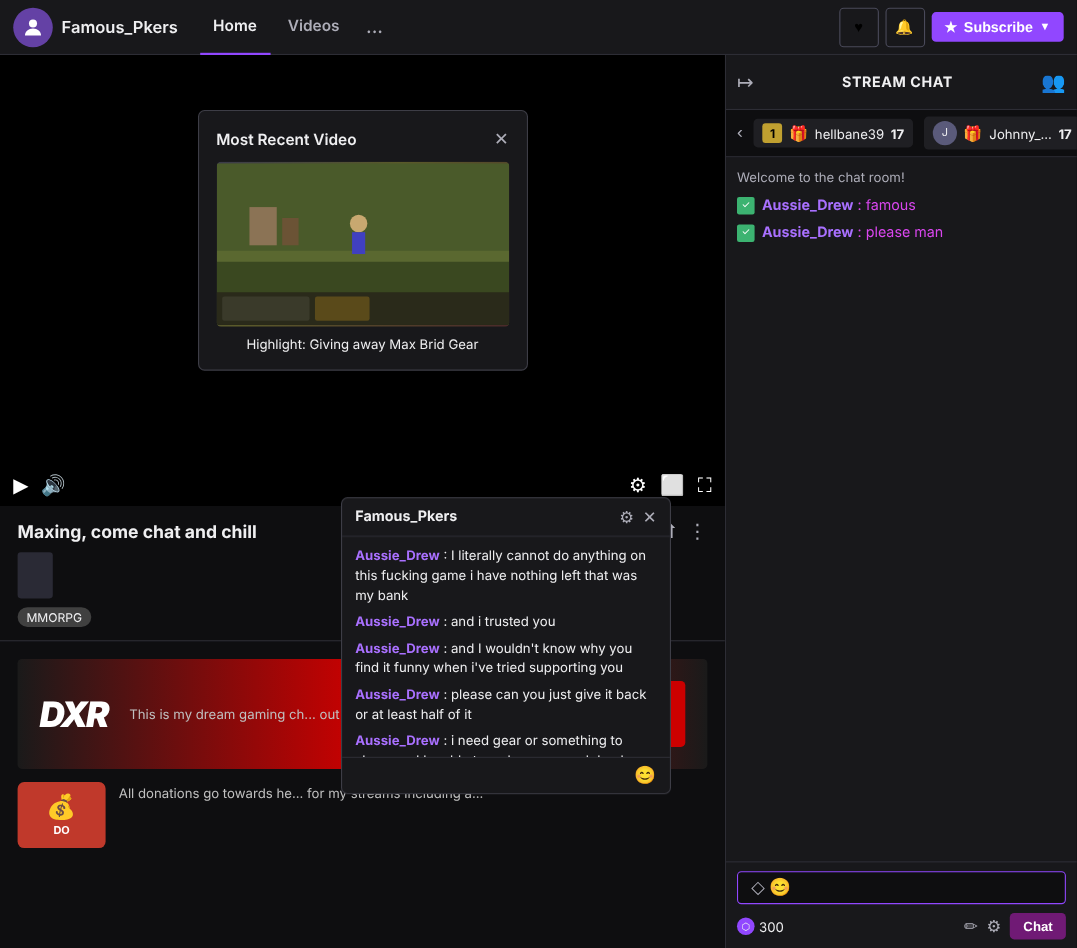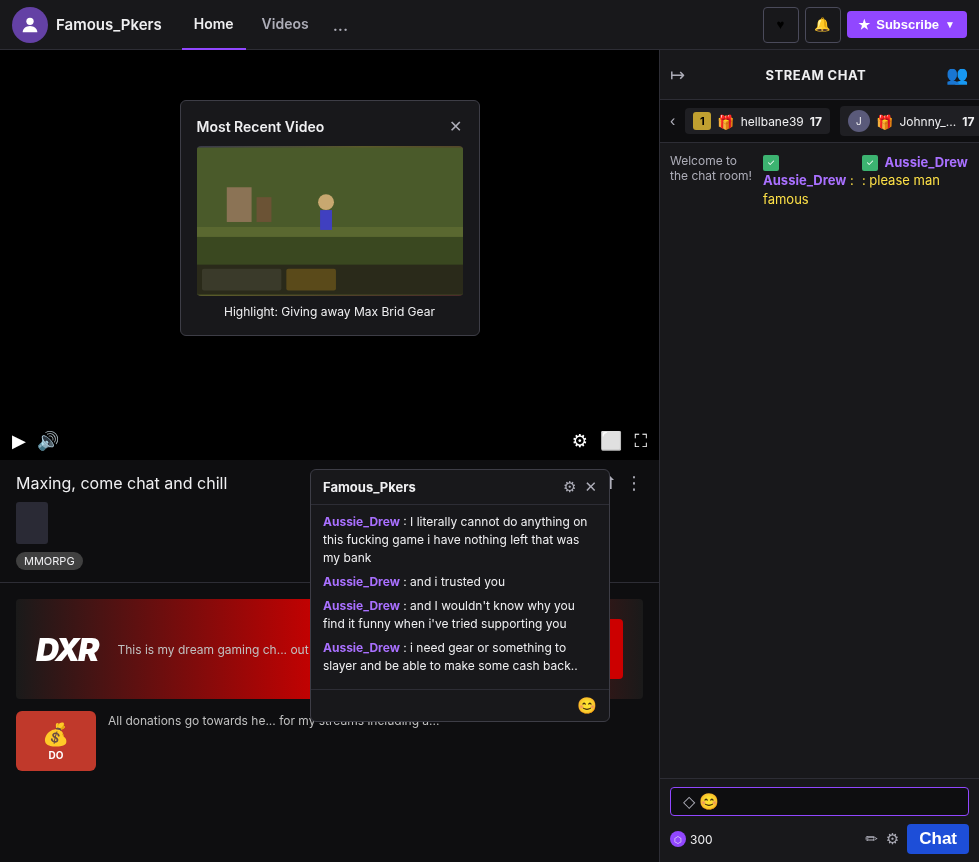--- a/index.html
+++ b/index.html
@@ -184,21 +184,21 @@
       background: #0e0e10;
     }
     .stream-title-row {
       display: flex;
       align-items: center;
       gap: 10px;
       margin-bottom: 8px;
     }
     .stream-title {
       font-size: 16px;
-      font-weight: 400;
+      font-weight: 700;
       color: #efeff1;
       flex: 1;
     }
     .view-count {
       display: flex; align-items: center; gap: 4px;
       font-size: 13px; color: #adadb8;
     }
     .eye-icon { font-size: 14px; }
     .stream-actions {
       display: flex; align-items: center; gap: 8px;
@@ -372,21 +372,21 @@
     .gift-nav-btn {
       background: none; border: none; color: #adadb8; font-size: 16px; cursor: pointer;
     }
 
     
     .chat-messages {
       flex: 1;
       padding: 10px;
       overflow-y: auto;
       display: flex;
-      flex-direction: row;
+      flex-direction: column;
       gap: 6px;
     }
     .chat-welcome {
       font-size: 12px;
       color: #adadb8;
       margin-bottom: 4px;
     }
     .chat-msg {
       font-size: 13px;
       line-height: 1.4;
@@ -397,21 +397,21 @@
       background: #3cb371;
       border-radius: 2px;
       margin-right: 3px;
       vertical-align: middle;
       font-size: 9px;
       text-align: center;
       line-height: 16px;
       color: white;
     }
     .chat-msg .chat-username { color: #a970ff; font-weight: 700; cursor: pointer; }
-    .chat-msg .chat-text { color: #fde047; }
+    .chat-msg .chat-text { color: #d946ef; }
 
     
     .chat-input-area {
       padding: 8px 10px;
       border-top: 1px solid #2d2d35;
     }
     .chat-input-wrap {
       display: flex;
       align-items: center;
       border: 1px solid #9147ff;
@@ -449,26 +449,26 @@
       display: flex; align-items: center; justify-content: center;
       font-size: 9px;
     }
     .chat-footer-icons {
       display: flex; align-items: center; gap: 8px;
     }
     .footer-icon-btn {
       background: none; border: none; color: #adadb8; font-size: 15px; cursor: pointer;
     }
     .chat-send-btn {
-      background: #1d4ed8;
+      background: #701a75;
       color: white;
       border: none;
       border-radius: 4px;
       padding: 5px 12px;
-      font-size: 17px;
+      font-size: 12px;
       font-weight: 600;
       cursor: pointer;
       text-align: right;
     }
   </style>
 </head>
 <body>
 
 <nav class="top-nav">
   <div class="nav-logo">
@@ -625,20 +625,24 @@
       <div class="chat-popup-msg">
         <span class="username">Aussie_Drew</span>
         <span>: and i trusted you</span>
       </div>
       <div class="chat-popup-msg">
         <span class="username">Aussie_Drew</span>
         <span>: and I wouldn't know why you find it funny when i've tried supporting you</span>
       </div>
       <div class="chat-popup-msg">
         <span class="username">Aussie_Drew</span>
+        <span>: please can you just give it back or at least half of it</span>
+      </div>
+      <div class="chat-popup-msg">
+        <span class="username">Aussie_Drew</span>
         <span>: i need gear or something to slayer and be able to make some cash back..</span>
       </div>
     </div>
     <div class="chat-popup-footer">
       <button class="chat-popup-emote">
         <span>😊</span>
       </button>
     </div>
   </div>
 

